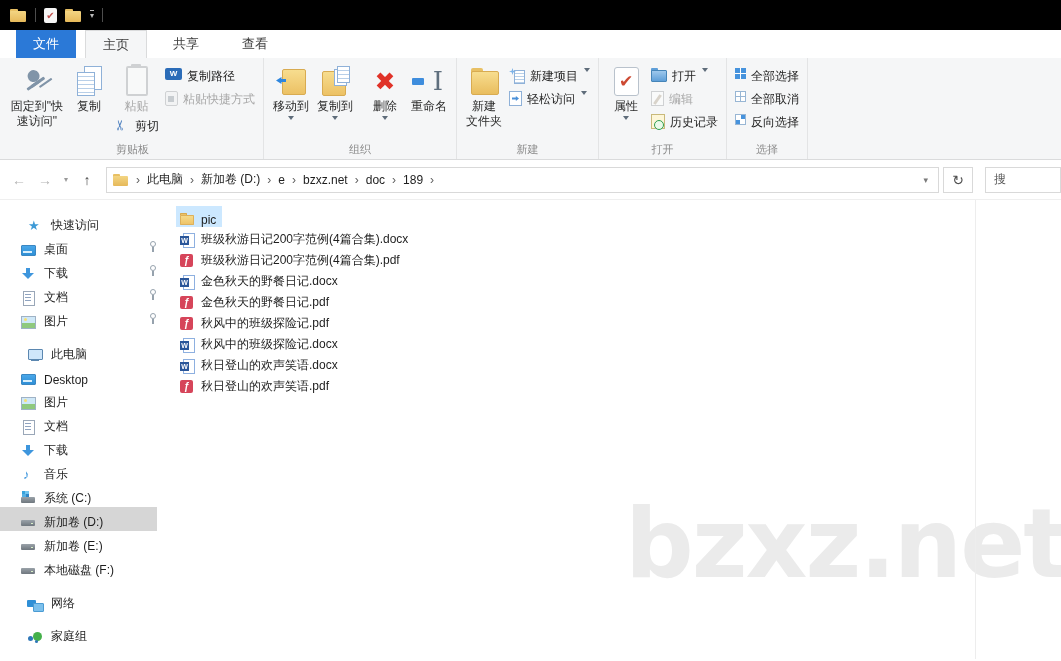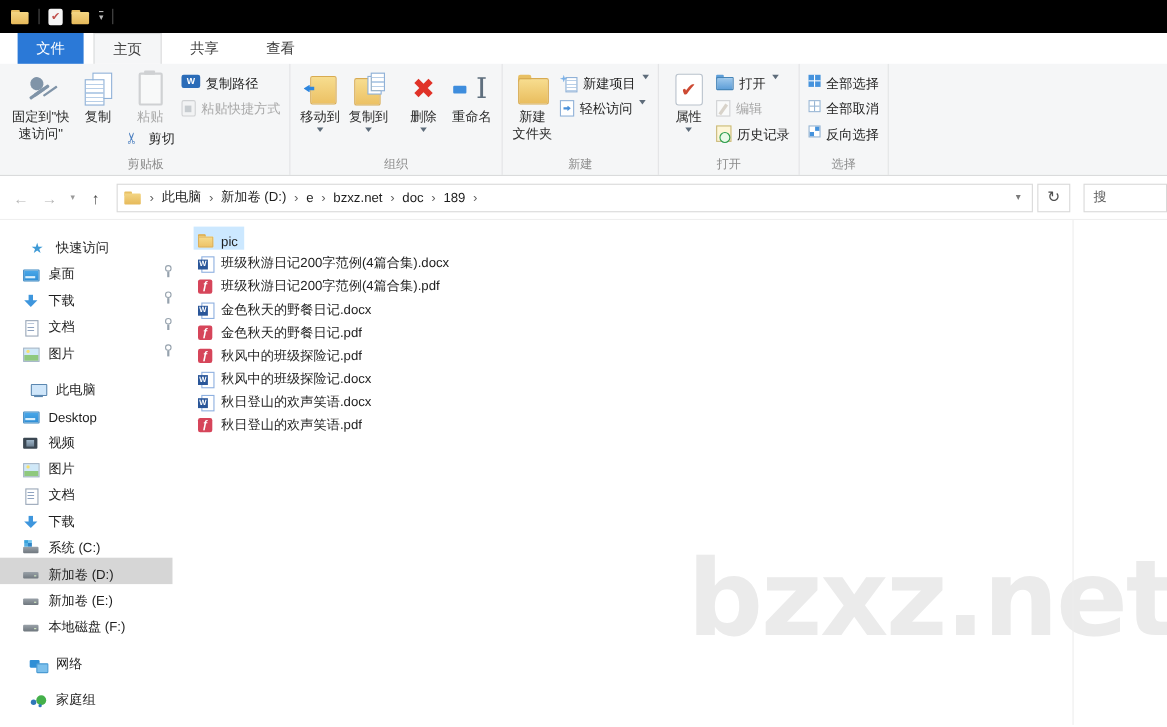--- a/index.html
+++ b/index.html
@@ -404,44 +404,44 @@
         <span class="slabel">此电脑</span>
 
       </div>
 
       <div class="side-item lv1">
         <span class="ic ic-desktop"></span>
         <span class="slabel">Desktop</span>
 
       </div>
 
-      <div class="side-item lv1">
-        <span class="ic ic-video"></span>
-        <span class="slabel">视频</span>
-
-      </div>
 
       <div class="side-item lv1">
         <span class="ic ic-pictures"></span>
         <span class="slabel">图片</span>
 
       </div>
 
       <div class="side-item lv1">
         <span class="ic ic-document"></span>
         <span class="slabel">文档</span>
 
       </div>
 
       <div class="side-item lv1">
         <span class="ic ic-download"></span>
         <span class="slabel">下载</span>
 
       </div>
 
+      <div class="side-item lv1">
+        <span class="ic ic-music"></span>
+        <span class="slabel">音乐</span>
+
+      </div>
 
       <div class="side-item lv1">
         <span class="ic ic-system-drive"></span>
         <span class="slabel">系统 (C:)</span>
 
       </div>
 
       <div class="side-item selected lv1">
         <span class="ic ic-drive"></span>
         <span class="slabel">新加卷 (D:)</span>

